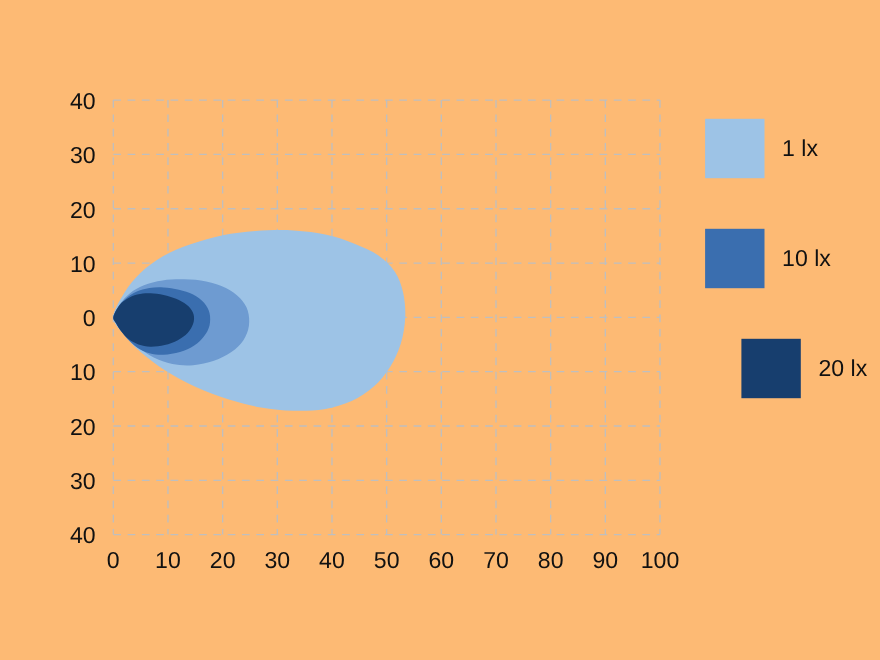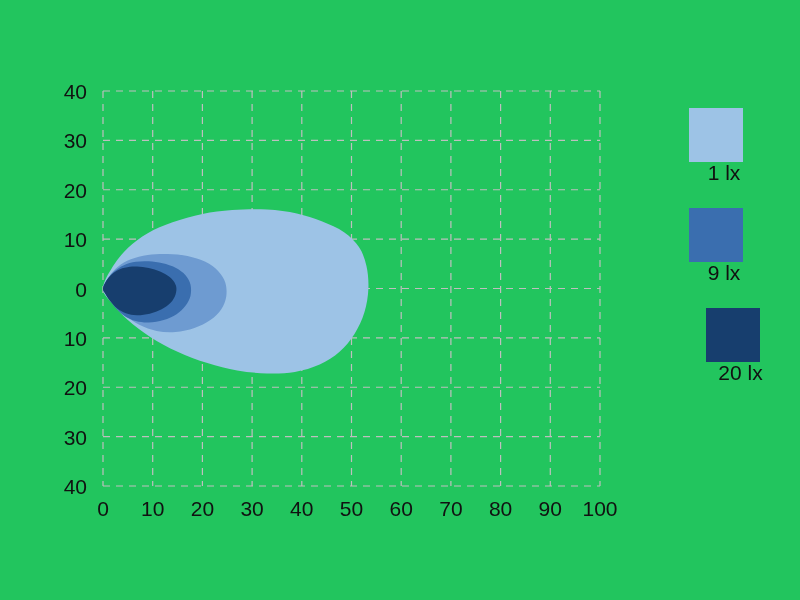--- a/index.html
+++ b/index.html
@@ -11,21 +11,21 @@
     width: 800px;
     height: 600px;
     font-family: "Liberation Sans", sans-serif;
     color: #1a1a1a;
     overflow: hidden;
   }
   #root {
     position: relative;
     width: 800px;
     height: 600px;
-    background: #22c55e;
+    background: #fdba74;
   }
   
   .figure {
     position: absolute;
     left: 0;
     top: 0;
     width: 800px;
     height: 600px;
   }
   .plot-svg {
@@ -49,21 +49,20 @@
     position: absolute;
     left: 641px;
     top: 108px;
     width: 150px;
   }
   .legend-row {
     display: flex;
     align-items: center;
     height: 54px;
     margin-bottom: 46px;
-    flex-direction: column;
   }
   .legend-row:last-child { margin-bottom: 0; margin-left: 33px; }
   .legend-swatch {
     width: 54px;
     height: 54px;
     flex: 0 0 54px;
   }
   .legend-text {
     margin-left: 16px;
     font-family: "Liberation Sans", sans-serif;
@@ -135,21 +134,21 @@
     </svg>
   </div>
 
   <div class="legend">
     <div class="legend-row">
       <span class="legend-swatch" style="background: rgb(157, 195, 230);"></span>
       <span class="legend-text">1 lx</span>
     </div>
     <div class="legend-row">
       <span class="legend-swatch" style="background: rgb(58, 110, 175);"></span>
-      <span class="legend-text">9 lx</span>
+      <span class="legend-text">10 lx</span>
     </div>
     <div class="legend-row">
       <span class="legend-swatch" style="background: rgb(23, 62, 110);"></span>
       <span class="legend-text">20 lx</span>
     </div>
   </div>
 
 </div>
 
 </body></html>

